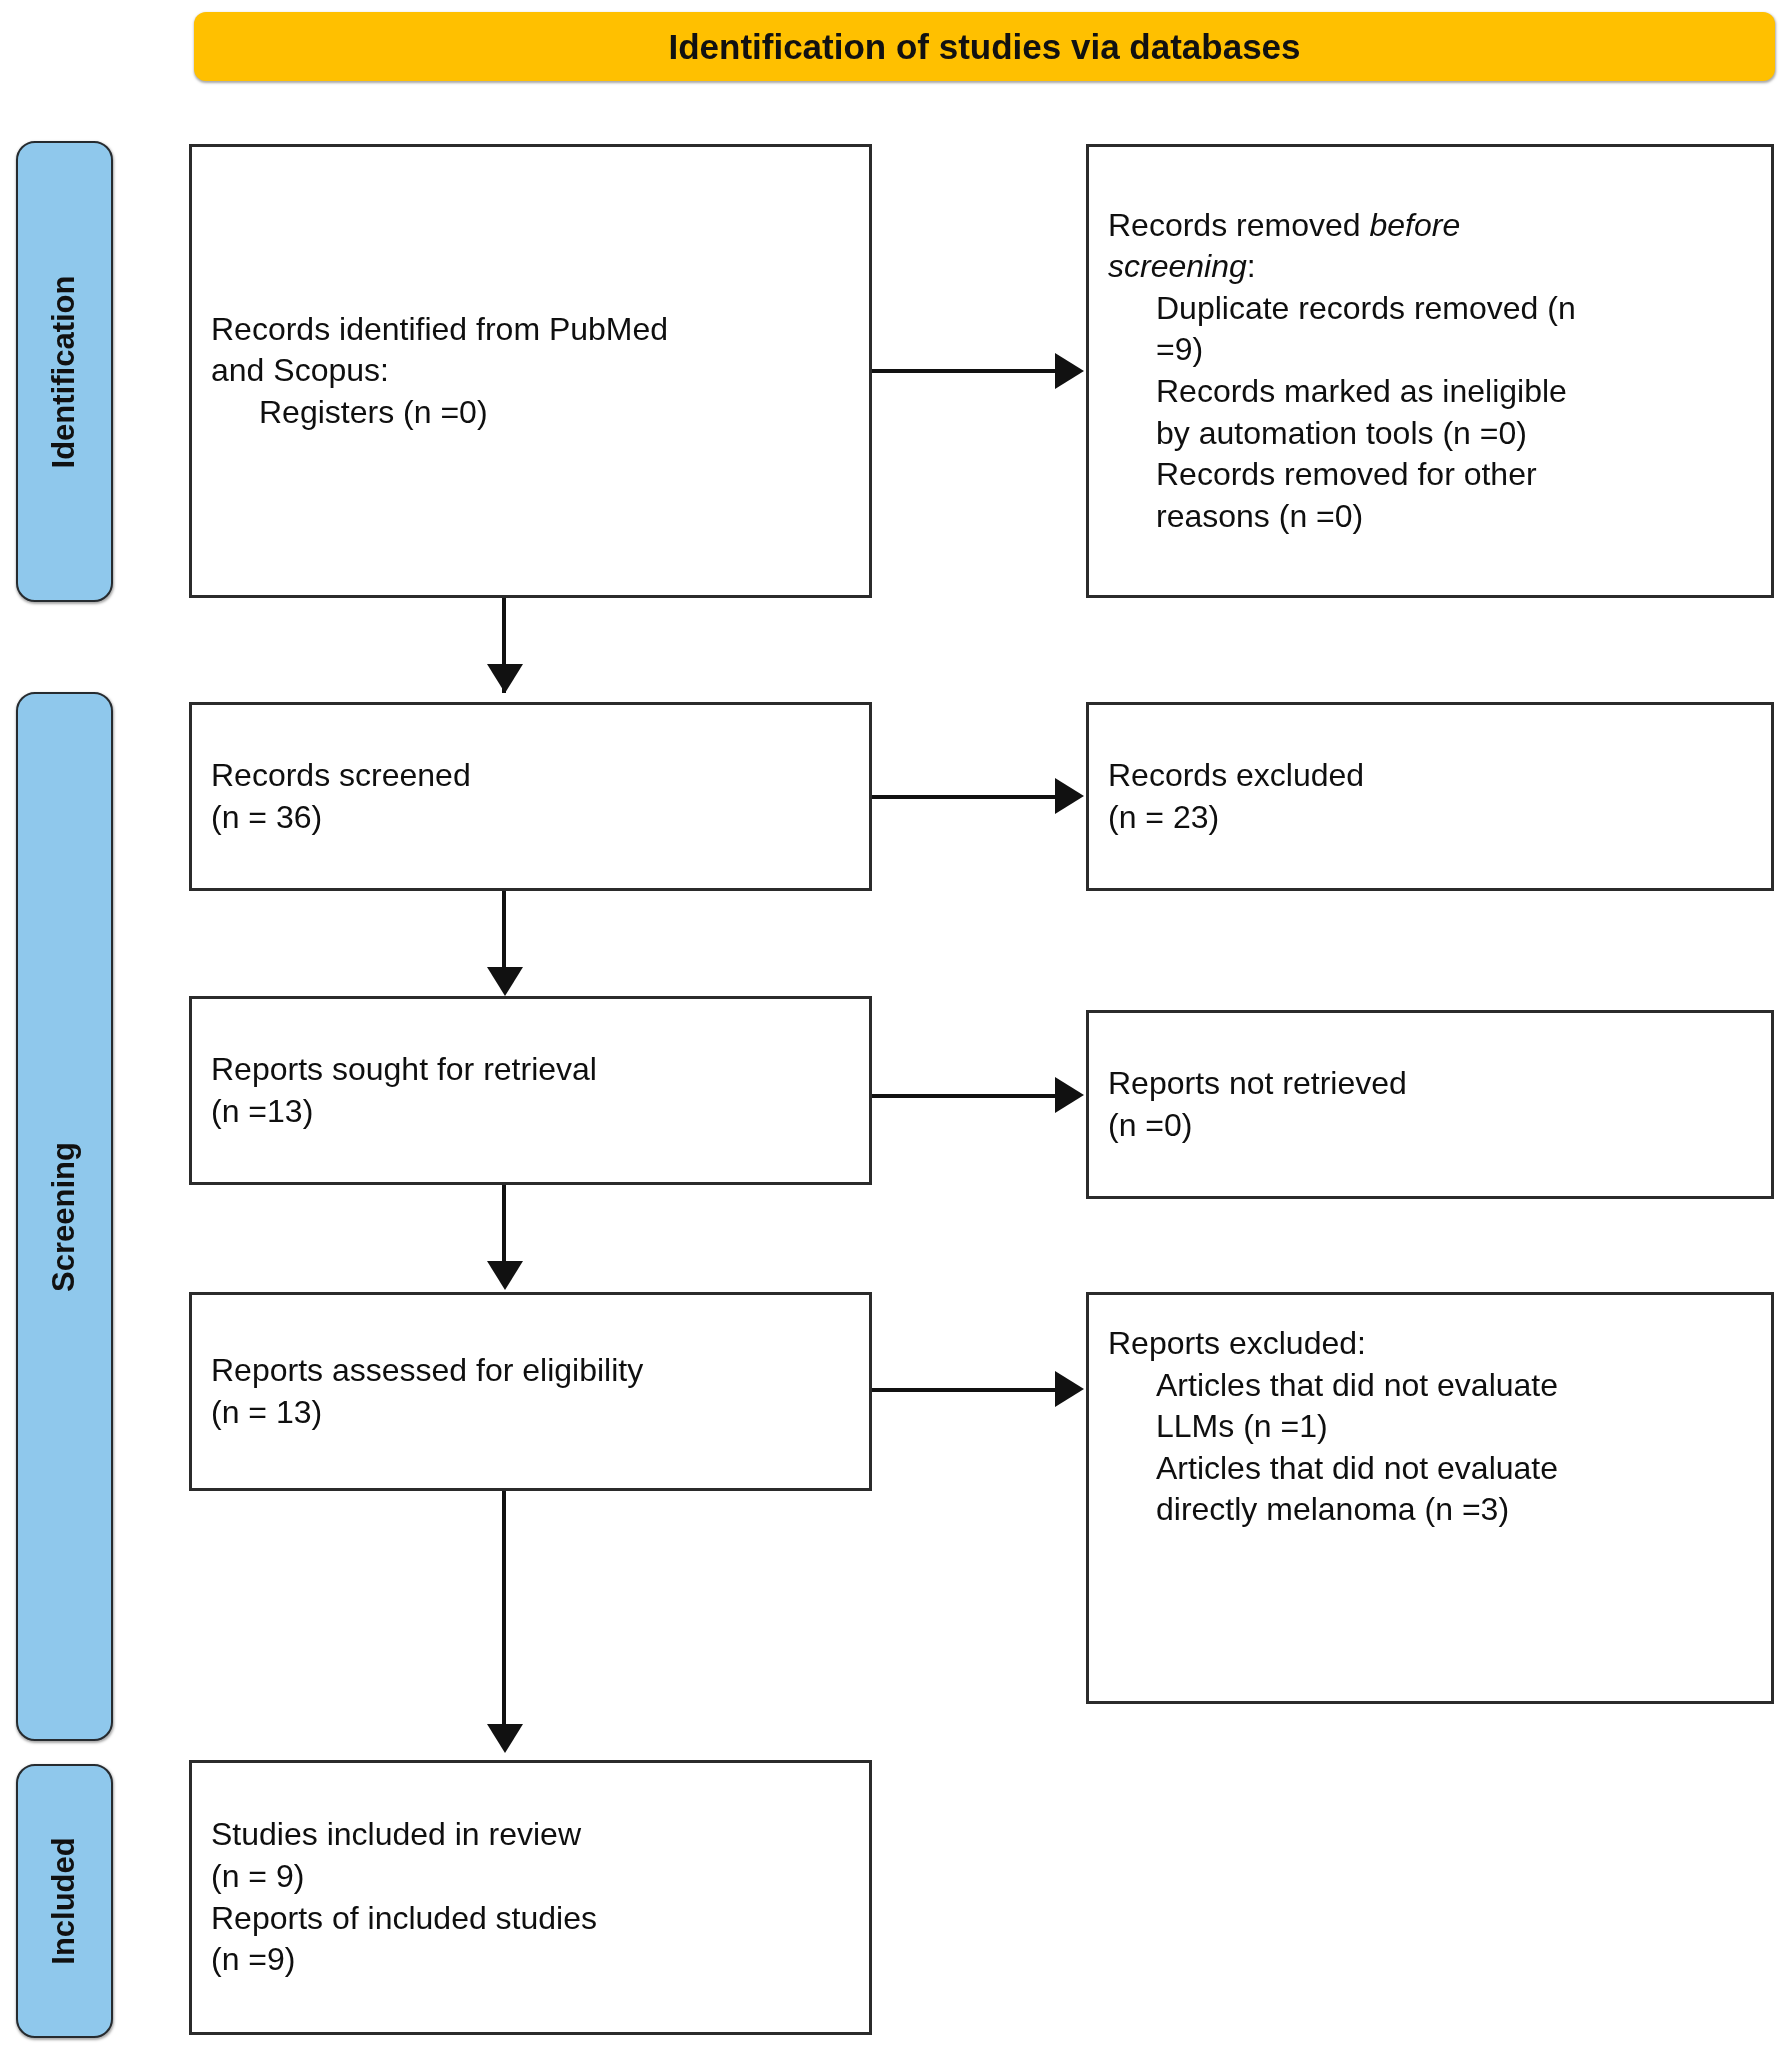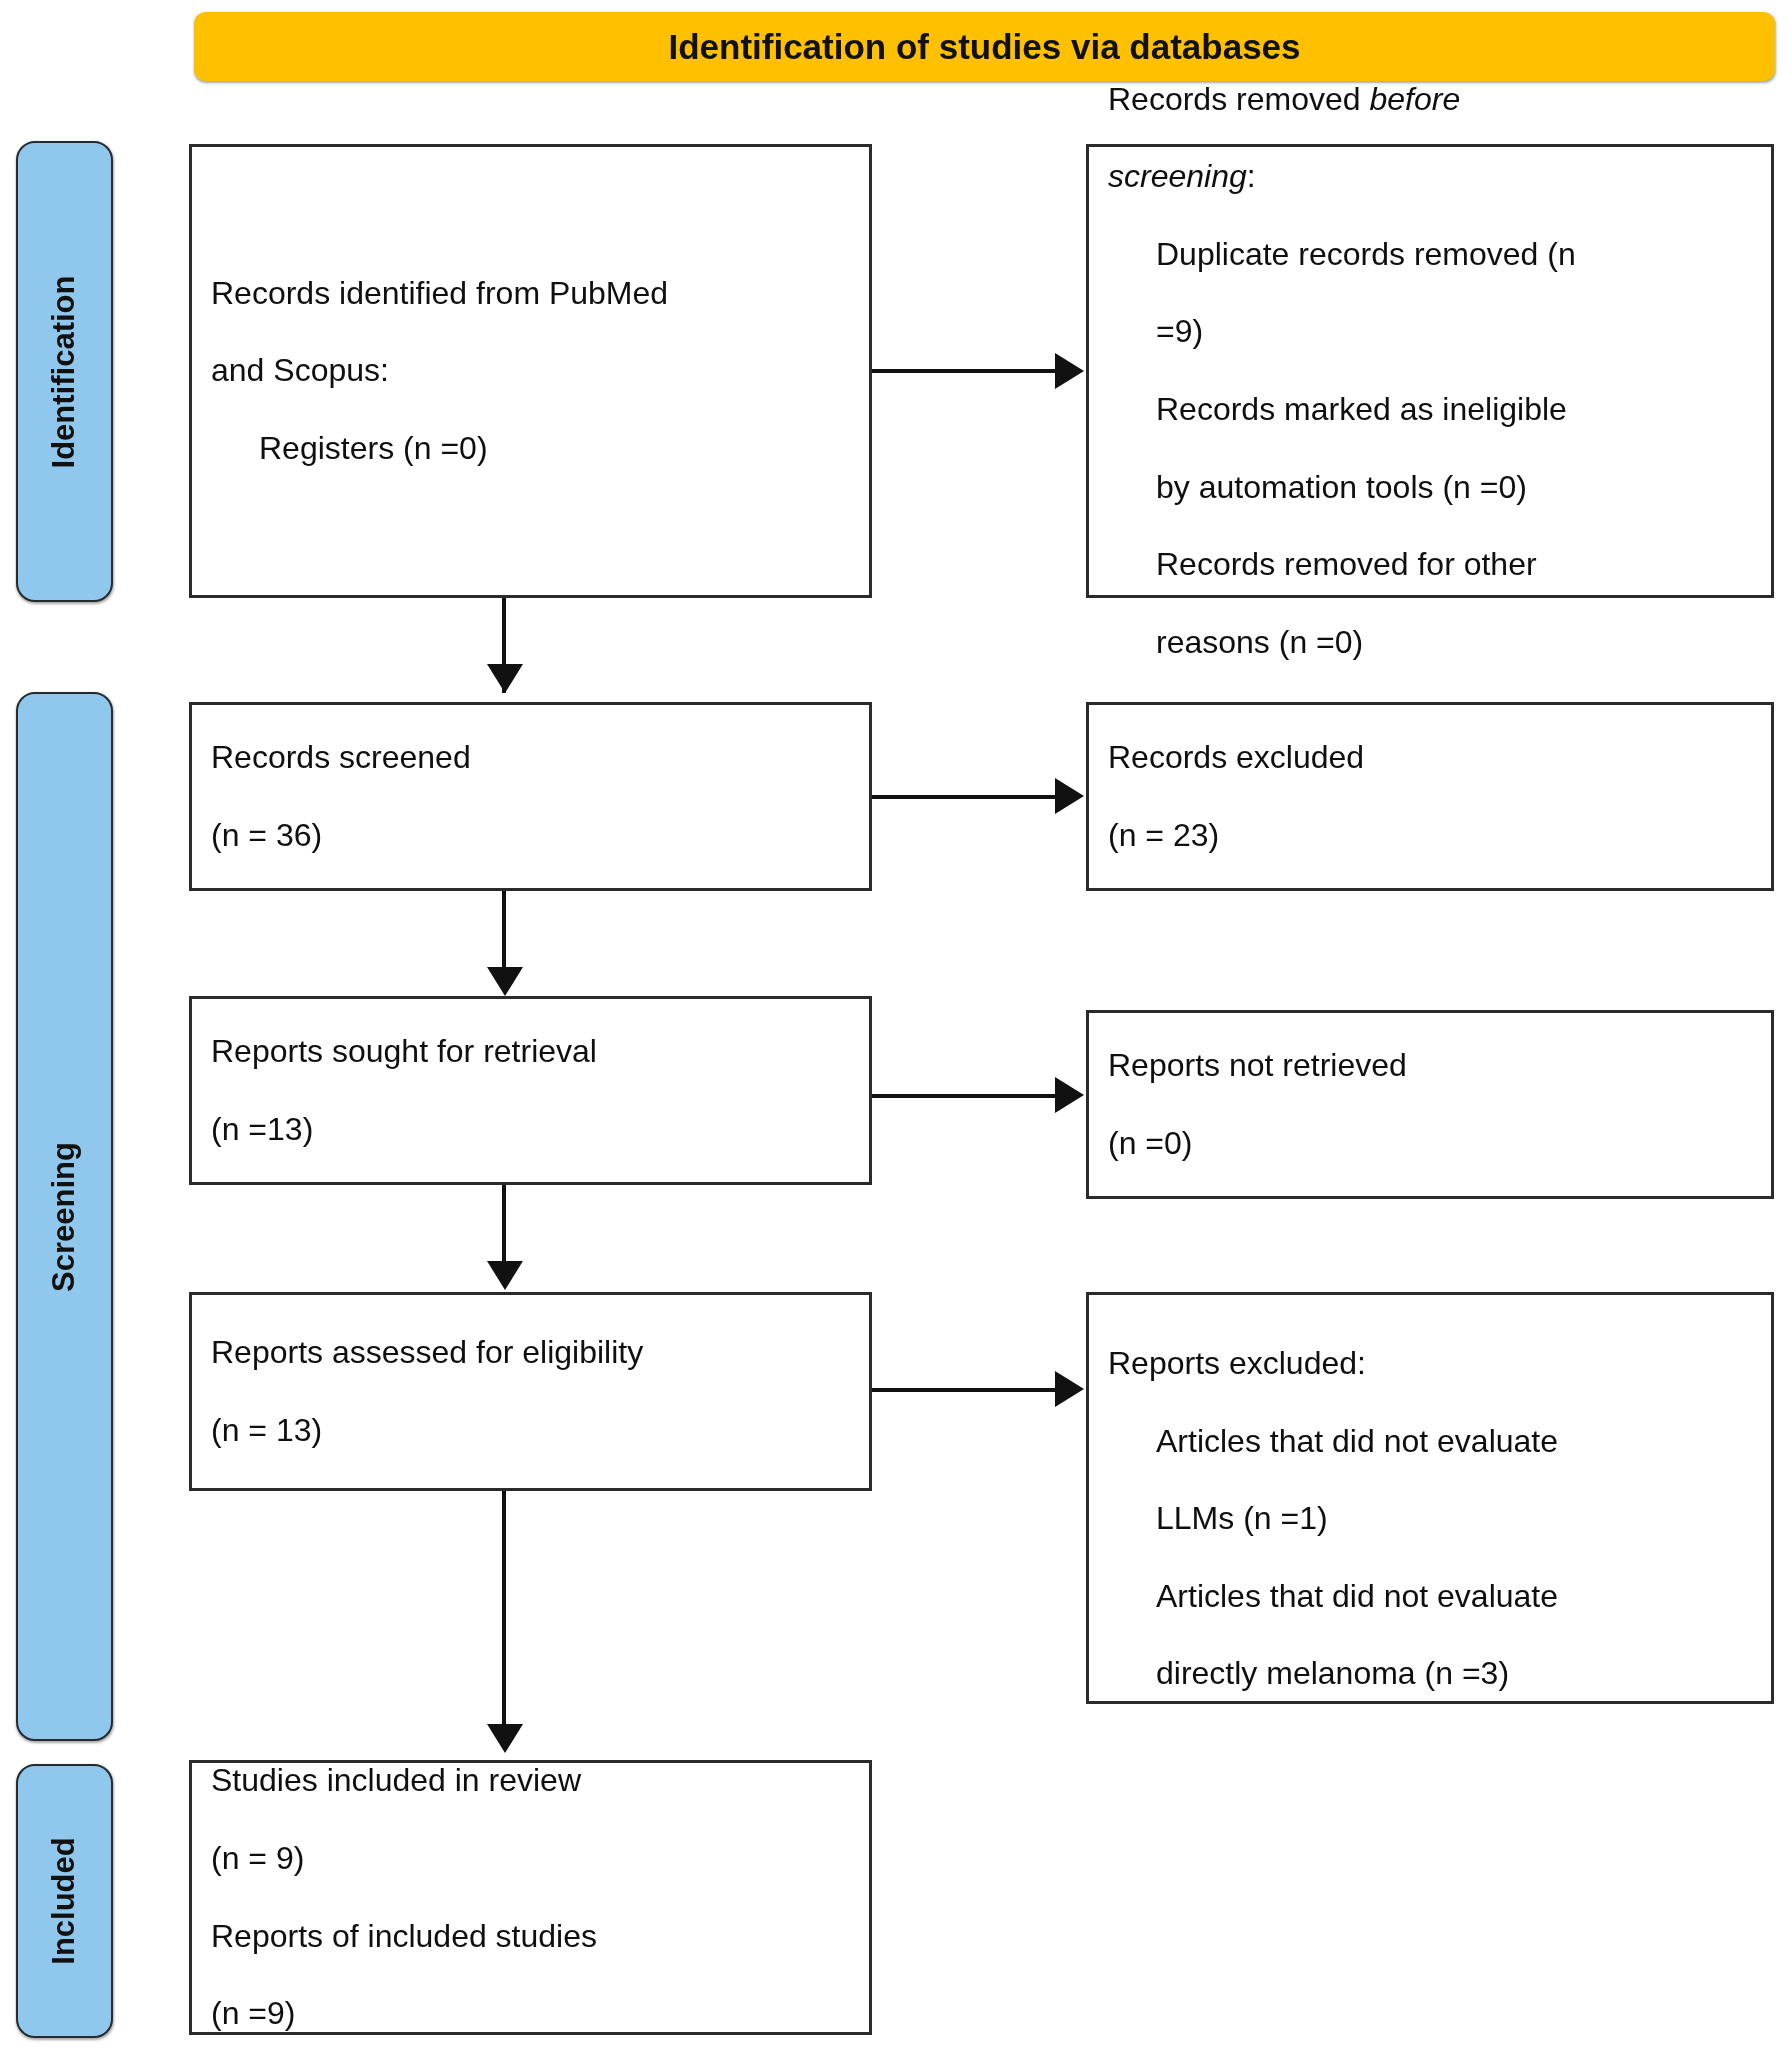--- a/index.html
+++ b/index.html
@@ -63,21 +63,20 @@
   
   .flow-box {
     position: absolute;
     background: #ffffff;
     border: 3.5px solid #2b2b2b;
     box-sizing: border-box;
     display: flex;
     flex-direction: column;
     justify-content: center;
     padding: 0 19px;
-    gap: 36px;
   }
   .flow-box .line {
     font-size: 32px;
     line-height: 1.30;
     color: #0f0f0f;
     white-space: pre-wrap;
   }
   .flow-box .line.indent {
     padding-left: 48px;
     text-indent: 0;
@@ -188,21 +187,21 @@
   <div class="h-arrow-head" style="left:1055px; top:1077px;"></div>
 
   <div class="v-line" style="left:502px; top:1185px; height:76px;"></div>
   <div class="v-arrow-head" style="left:487px; top:1261px;"></div>
 
   <div class="flow-box" style="left:189px; top:1292px; width:683px; height:199px;">
     <div class="line">Reports assessed for eligibility</div>
     <div class="line">(n = 13)</div>
   </div>
 
-  <div class="flow-box" style="left:1086px; top:1292px; width:688px; height:412px; justify-content:flex-start; padding-top:48px;">
+  <div class="flow-box" style="left:1086px; top:1292px; width:688px; height:412px; justify-content:flex-start; padding-top:28px;">
     <div class="line">Reports excluded:</div>
     <div class="line indent">Articles that did not evaluate</div>
     <div class="line indent">LLMs (n =1)</div>
     <div class="line indent">Articles that did not evaluate</div>
     <div class="line indent">directly melanoma (n =3)</div>
   </div>
 
   <div class="h-line" style="left:872px; top:1388px; width:185px;"></div>
   <div class="h-arrow-head" style="left:1055px; top:1371px;"></div>
 

